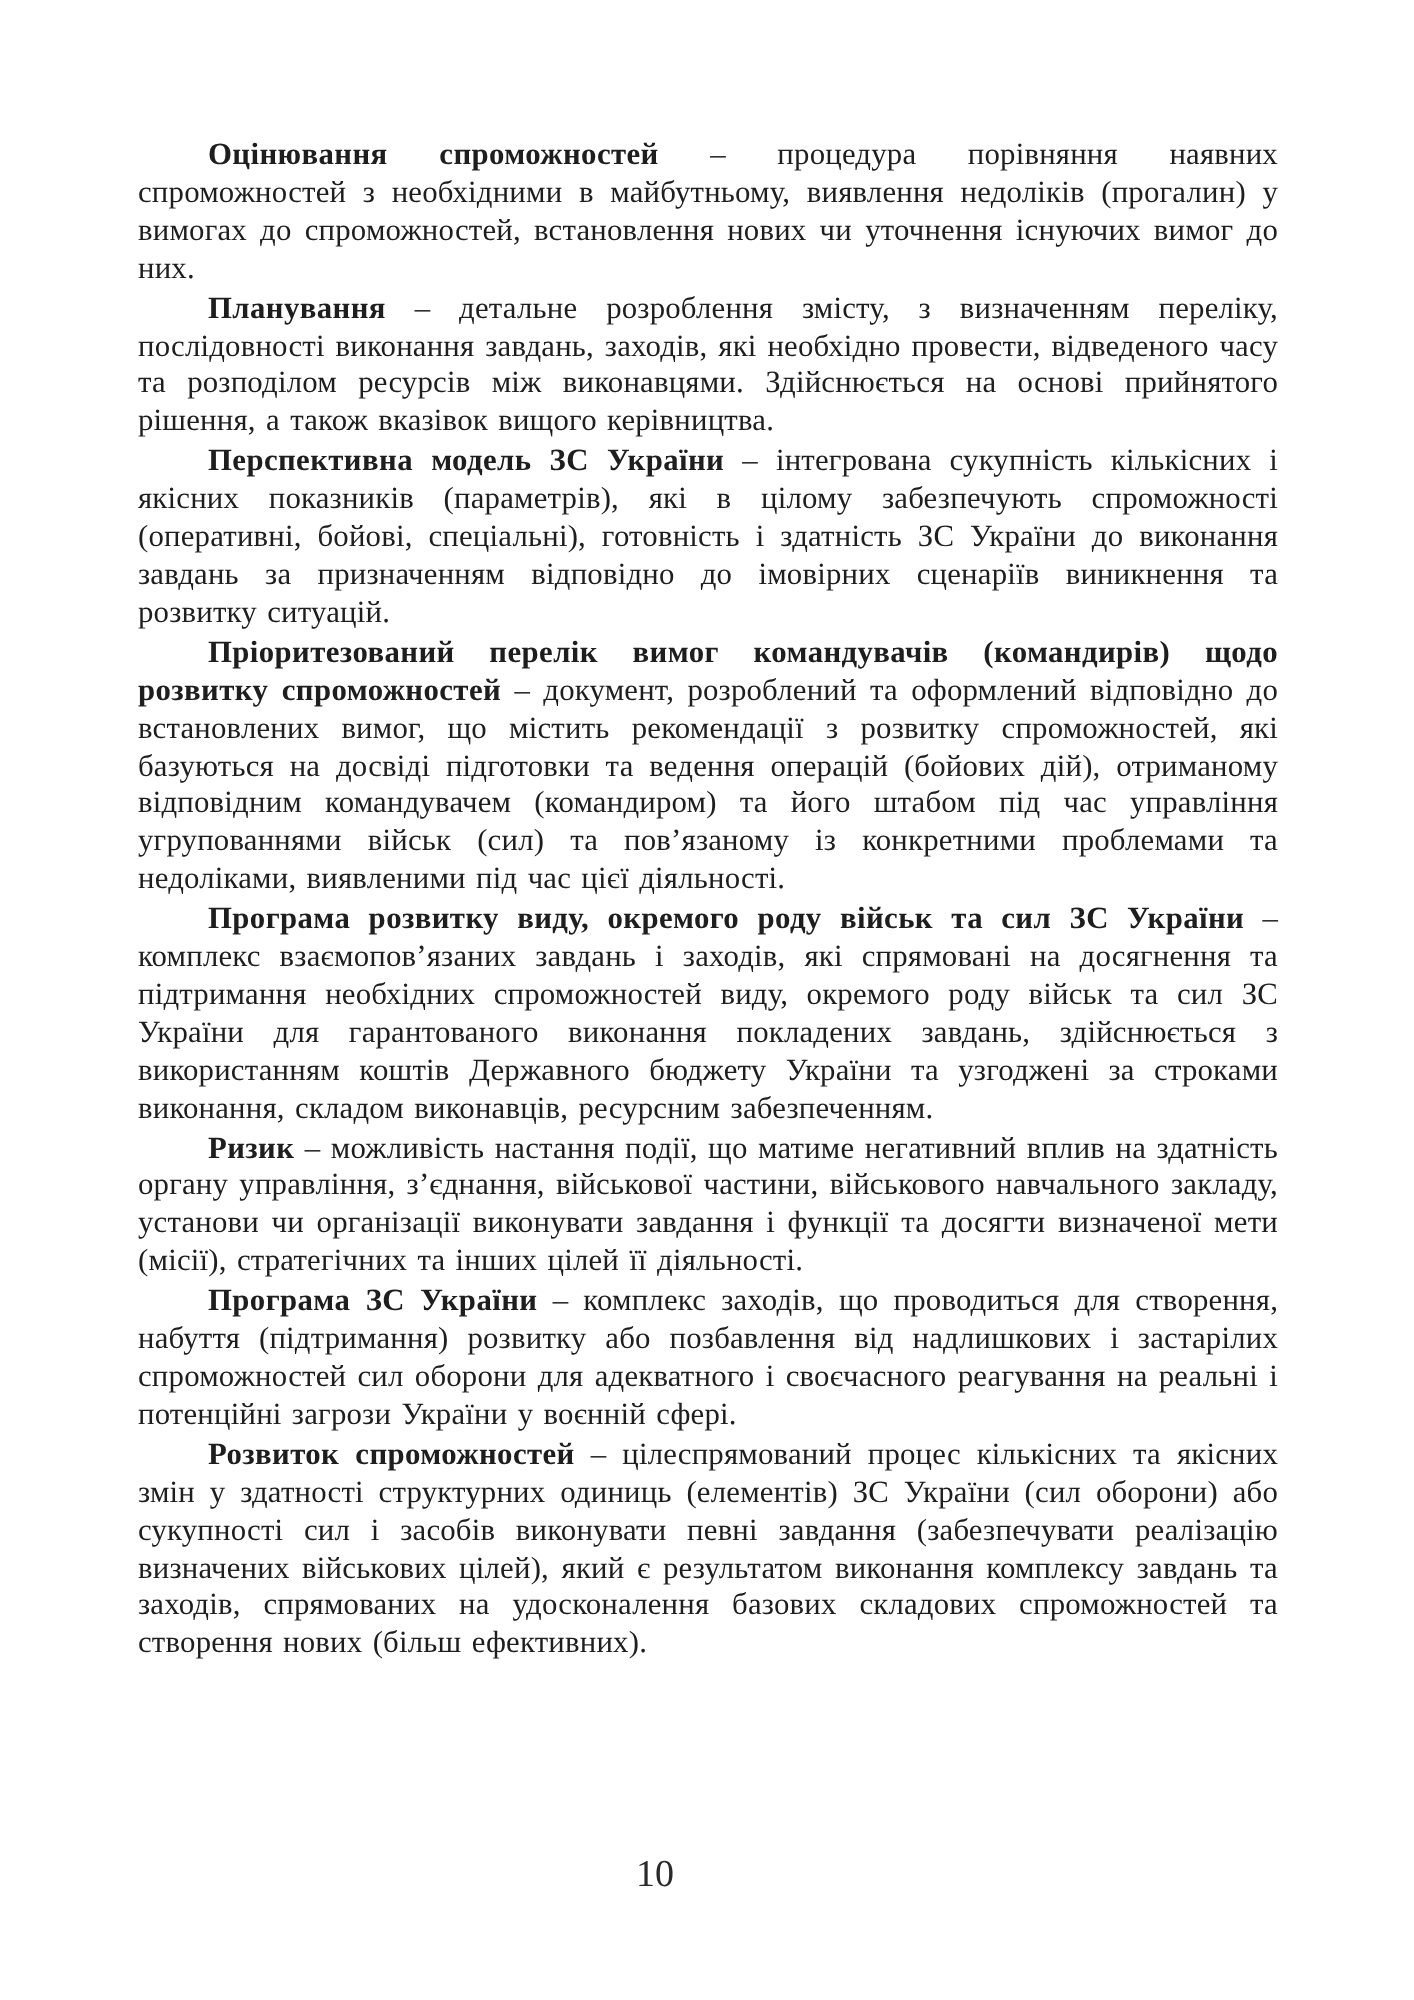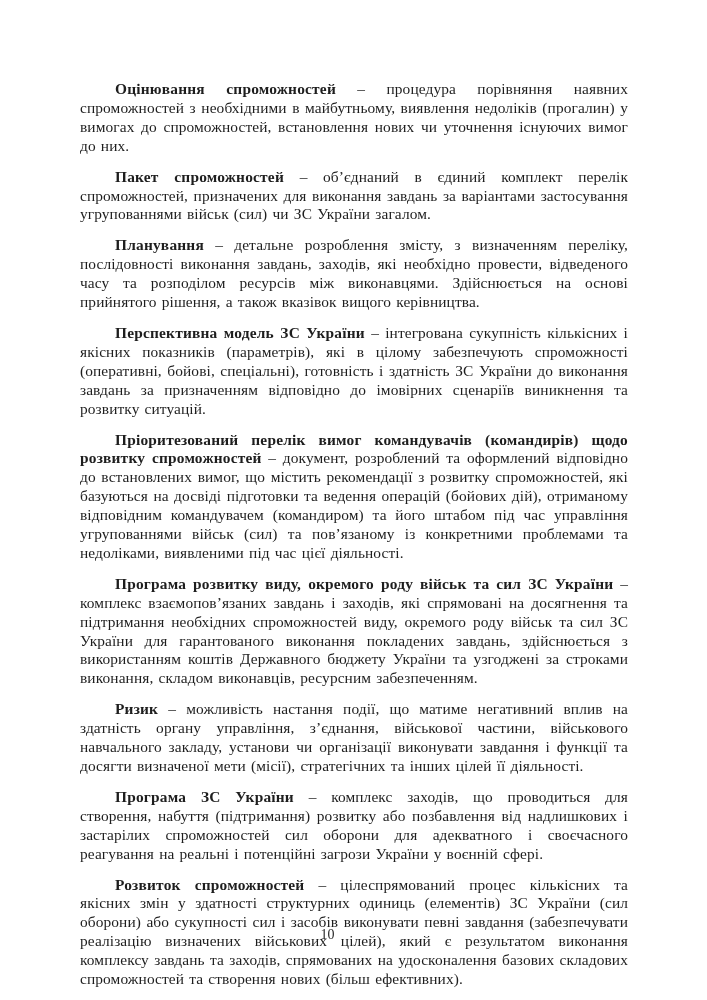--- a/index.html
+++ b/index.html
@@ -20,53 +20,52 @@
     inset: 0;
     background: #ffffff;
   }
   .text-block {
     position: absolute;
     left: 68px;
     top: 68px;
     width: 572px;
   }
   .text-block p {
-    margin: 12px;
+    margin: 1px;
     padding: 0;
     font-size: 15.4px;
     line-height: 18.9px;
     text-align: justify;
     text-indent: 35px;
     word-spacing: 1.2px;
     letter-spacing: 0.1px;
   }
   .text-block p b {
     font-weight: bold;
     letter-spacing: 0.2px;
   }
   .page-number {
     position: absolute;
     top: 927px;
     left: 0;
     width: 655px;
     text-align: center;
-    font-size: 14px;
+    font-size: 19px;
     color: #2a2a2a;
   }
 </style>
 </head>
 <body>
 
 <div class="page">
 
   <div class="text-block">
 
     <p><b>Оцінювання спроможностей</b> <span>– процедура порівняння наявних спроможностей з необхідними в майбутньому, виявлення недоліків (прогалин) у вимогах до спроможностей, встановлення нових чи уточнення існуючих вимог до них.</span></p>
 
-    <p><b>Пакет спроможностей</b> <span>– об’єднаний в єдиний комплект перелік спроможностей, призначених для виконання завдань за варіантами застосування угрупованнями військ (сил) чи ЗС України загалом.</span></p>
 
     <p><b>Планування</b> <span>– детальне розроблення змісту, з визначенням переліку, послідовності виконання завдань, заходів, які необхідно провести, відведеного часу та розподілом ресурсів між виконавцями. Здійснюється на основі прийнятого рішення, а також вказівок вищого керівництва.</span></p>
 
     <p><b>Перспективна модель ЗС України</b> <span>– інтегрована сукупність кількісних і якісних показників (параметрів), які в цілому забезпечують спроможності (оперативні, бойові, спеціальні), готовність і здатність ЗС України до виконання завдань за призначенням відповідно до імовірних сценаріїв виникнення та розвитку ситуацій.</span></p>
 
     <p><b>Пріоритезований перелік вимог командувачів (командирів) щодо розвитку спроможностей</b> <span>– документ, розроблений та оформлений відповідно до встановлених вимог, що містить рекомендації з розвитку спроможностей, які базуються на досвіді підготовки та ведення операцій (бойових дій), отриманому відповідним командувачем (командиром) та його штабом під час управління угрупованнями військ (сил) та пов’язаному із конкретними проблемами та недоліками, виявленими під час цієї діяльності.</span></p>
 
     <p><b>Програма розвитку виду, окремого роду військ та сил ЗС України</b> <span>– комплекс взаємопов’язаних завдань і заходів, які спрямовані на досягнення та підтримання необхідних спроможностей виду, окремого роду військ та сил ЗС України для гарантованого виконання покладених завдань, здійснюється з використанням коштів Державного бюджету України та узгоджені за строками виконання, складом виконавців, ресурсним забезпеченням.</span></p>
 
     <p><b>Ризик</b> <span>– можливість настання події, що матиме негативний вплив на здатність органу управління, з’єднання, військової частини, військового навчального закладу, установи чи організації виконувати завдання і функції та досягти визначеної мети (місії), стратегічних та інших цілей її діяльності.</span></p>

